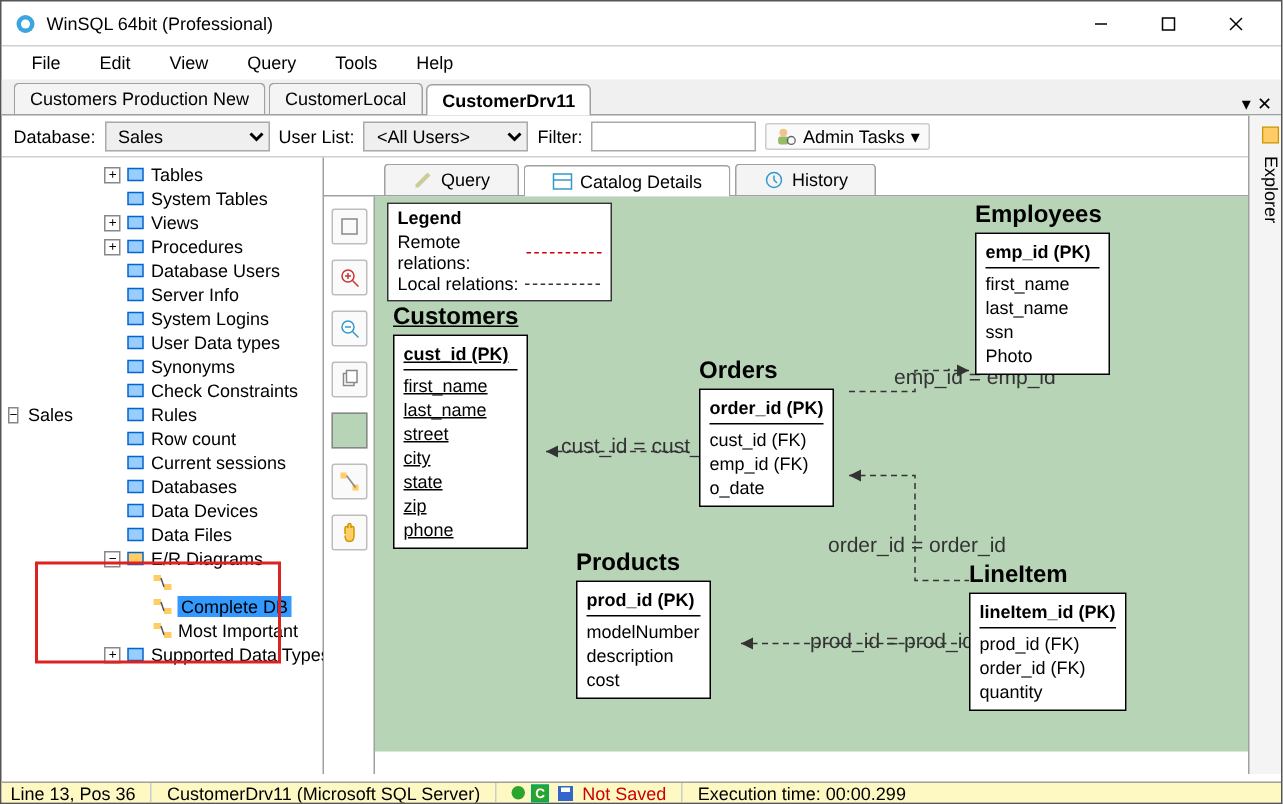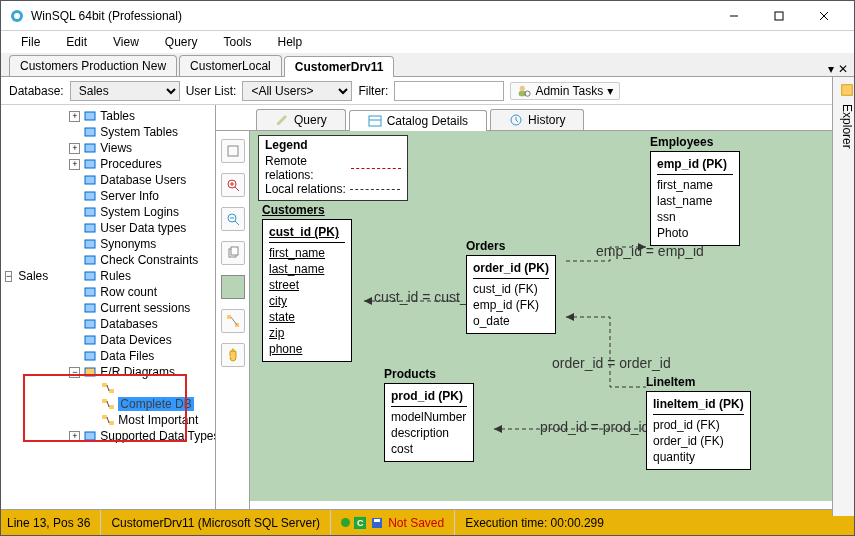--- a/index.html
+++ b/index.html
@@ -54,39 +54,39 @@
 
 .legend { position: absolute; left: 8px; top: 4px; border: 1px solid #333; background: #fff; padding: 2px 6px 4px 6px; width: 150px; }
 .legend .lg-title { font-weight: bold; margin-bottom: 2px; }
 .legend-row { display: flex; align-items: center; gap: 4px; font-size: 11px; }
 .leg-line { flex: 0 0 50px; height: 0; }
 .leg-remote { border-top: 1px dashed #c00; }
 .leg-local { border-top: 1px dashed #333; }
 
 
 .entity { position: absolute; }
-.entity .ehdr { font-weight: bold; margin-bottom: 2px; font-size: 12px; }
+.entity .ehdr { font-weight: bold; margin-bottom: 2px; font-size: 16px; }
 .entity .ebody { border: 1px solid #000; background: #fff; padding: 4px 6px; min-width: 90px; }
 .entity .erow { white-space: nowrap; font-size: 12px; line-height: 16px; }
 .entity .erow.pk { font-weight: bold; border-bottom: 1px solid #000; padding-bottom: 2px; margin-bottom: 2px; }
 
 .rel-lbl { position: absolute; font-size: 14px; color: #333; white-space: nowrap; }
 
 
 .tree { list-style: none; padding-left: 4px; }
 .tree ul { list-style: none; padding-left: 18px; }
 .tree li { white-space: nowrap; padding: 1px 0; display: flex; align-items: center; gap: 3px; }
 .tree li > span.exp { width: 11px; height: 11px; border: 1px solid #888; display: inline-flex; align-items: center; justify-content: center; font-size: 9px; line-height: 9px; cursor: pointer; background: #fff; }
 .tree li > span.noexp { width: 11px; display: inline-block; }
 .tree .ico { width: 14px; height: 14px; display: inline-block; }
-.tree .sel { background: #3399ff; color: #404040; padding: 0 2px; }
+.tree .sel { background: #3399ff; color: #000000; padding: 0 2px; }
 .highlight-box { border: 2px solid #d22; position: absolute; pointer-events: none; }
 
 
-.statusbar { position: absolute; bottom: 0; left: 0; right: 0; height: 26px; border-top: 1px solid #a0a0a0; display: flex; align-items: center; padding: 0 6px; gap: 10px; background: #eab308; }
+.statusbar { position: absolute; bottom: 0; left: 0; right: 0; height: 14px; border-top: 1px solid #a0a0a0; display: flex; align-items: center; padding: 0 6px; gap: 10px; background: #fef9c3; }
 .statusbar .cell { border-right: 1px solid #ccc; padding-right: 10px; height: 100%; display: flex; align-items: center; gap: 4px; }
 .not-saved { color: #c00; }
 .dot-green { width: 9px; height: 9px; background: #2ba52b; border-radius: 50%; display: inline-block; }
 .sq-green { width: 12px; height: 12px; background: #2ba52b; border: 1px solid #0a6; display: inline-flex; align-items: center; justify-content: center; color:#fff; font-size:9px; font-weight:bold; }
 
 
 .svg-ico { width: 14px; height: 14px; }
 </style>
 </head>
 <body>

